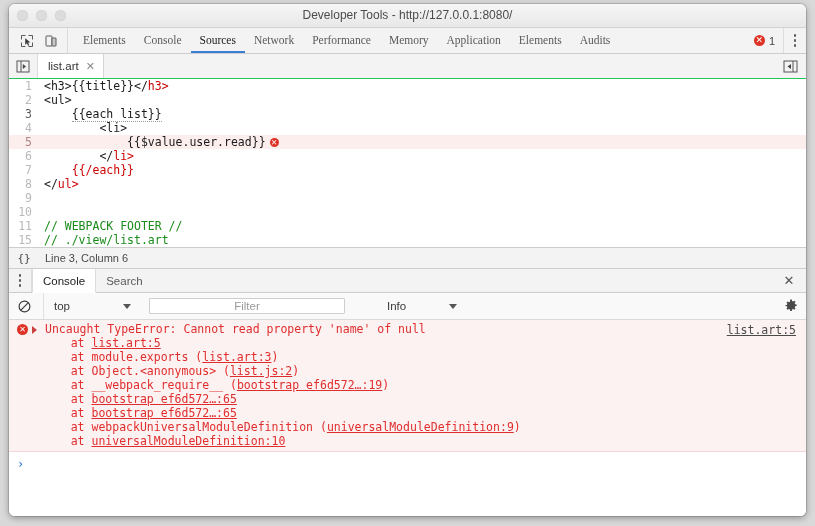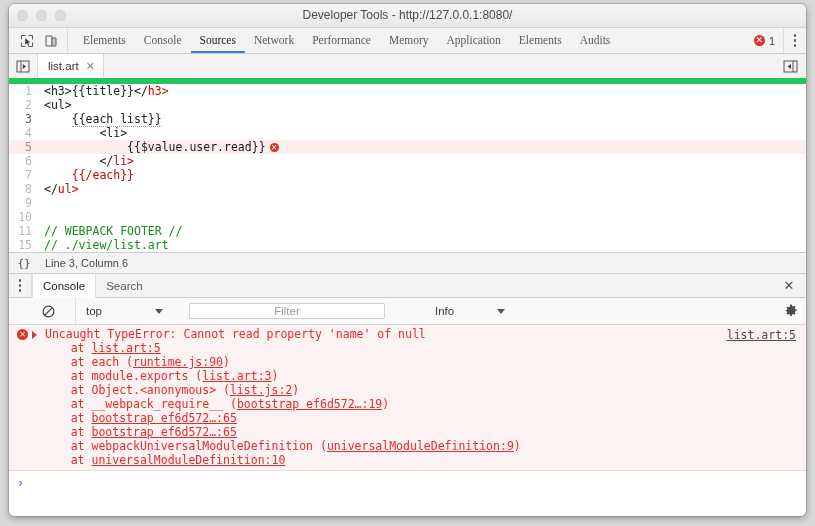--- a/index.html
+++ b/index.html
@@ -139,21 +139,21 @@
     cursor: pointer;
   }
   .kebab i { width: 2.5px; height: 2.5px; border-radius: 50%; background: #5a5a5a; display:block;}
 
   
   .filetabs {
     position: relative;
     height: 24px;
     flex: 0 0 24px;
     background: #f3f3f3;
-    border-bottom: 6px solid #22c55e;
+    border-bottom: 1px solid #22c55e;
     display: flex;
     align-items: stretch;
   }
   .navpane-btn {
     width: 28px;
     display: flex; align-items: center; justify-content: center;
     border-right: 1px solid #dcdcdc;
     cursor: pointer;
   }
   .ftab {
@@ -311,22 +311,21 @@
     cursor: pointer;
   }
 
   .console-toolbar {
     flex: 0 0 26px;
     height: 26px;
     background: #f9f9f9;
     border-bottom: 1px solid #d9d9d9;
     display: flex;
     align-items: center;
-    gap: 12px;
-    padding-left: 24px;
+    gap: 4px;
   }
   .clear-btn {
     width: 30px;
     display: flex; align-items: center; justify-content: center;
     cursor: pointer;
   }
   .ctx-select {
     display: flex; align-items: center;
     justify-content: space-between;
     width: 96px;
@@ -627,21 +626,20 @@
 
       <div class="console-body">
         <div class="err-block">
           <div class="err-head">
             <span class="err-ico">✕</span>
             <span class="arrow-t"></span>
             <span class="err-msg">Uncaught TypeError: Cannot read property 'name' of null</span>
             <span class="src-link">list.art:5</span>
           </div>
           <div class="stack-line"><span>    at </span><u>list.art:5</u><span class="paren"></span></div>
-          <div class="stack-line"><span>    at each (</span><u>runtime.js:90</u><span class="paren">)</span></div>
           <div class="stack-line"><span>    at module.exports (</span><u>list.art:3</u><span class="paren">)</span></div>
           <div class="stack-line"><span>    at Object.&lt;anonymous&gt; (</span><u>list.js:2</u><span class="paren">)</span></div>
           <div class="stack-line"><span>    at __webpack_require__ (</span><u>bootstrap ef6d572…:19</u><span class="paren">)</span></div>
           <div class="stack-line"><span>    at </span><u>bootstrap ef6d572…:65</u><span class="paren"></span></div>
           <div class="stack-line"><span>    at </span><u>bootstrap ef6d572…:65</u><span class="paren"></span></div>
           <div class="stack-line"><span>    at webpackUniversalModuleDefinition (</span><u>universalModuleDefinition:9</u><span class="paren">)</span></div>
           <div class="stack-line"><span>    at </span><u>universalModuleDefinition:10</u><span class="paren"></span></div>
         </div>
         <div class="prompt-row">
           <span class="prompt-chevron">›</span>

